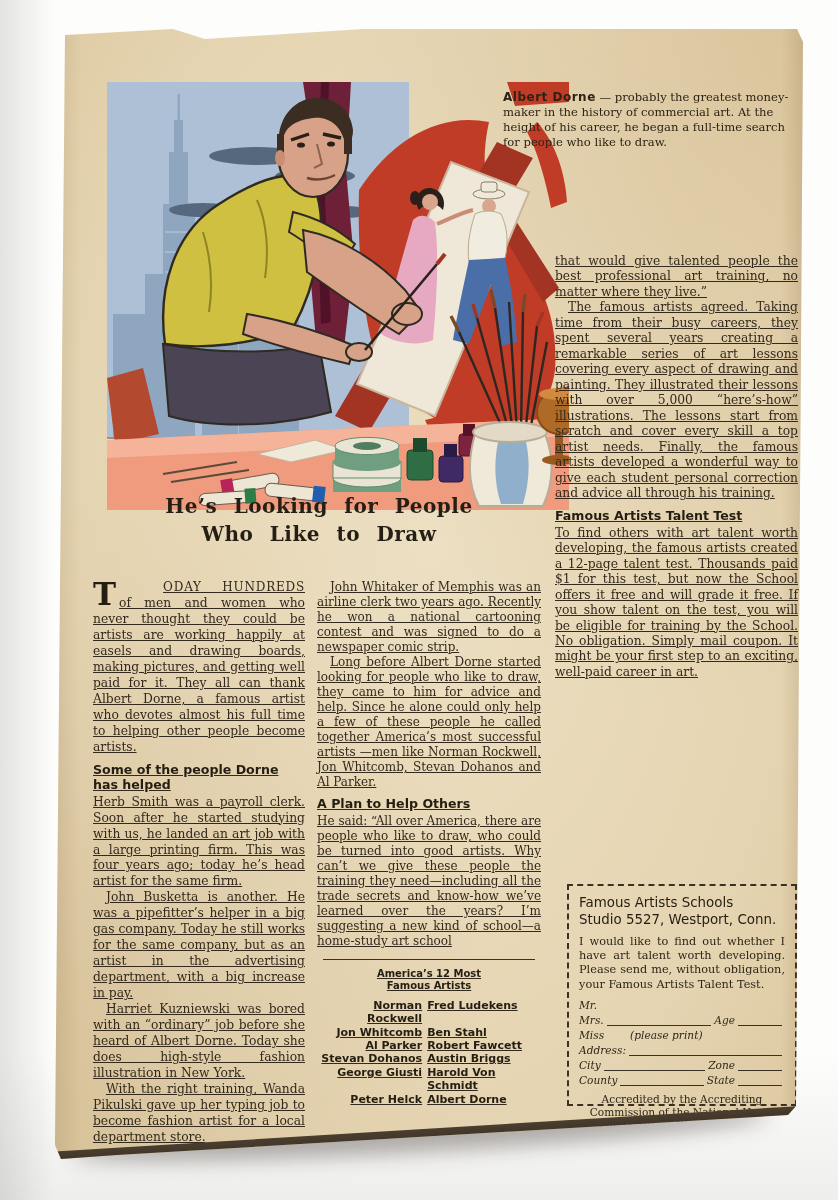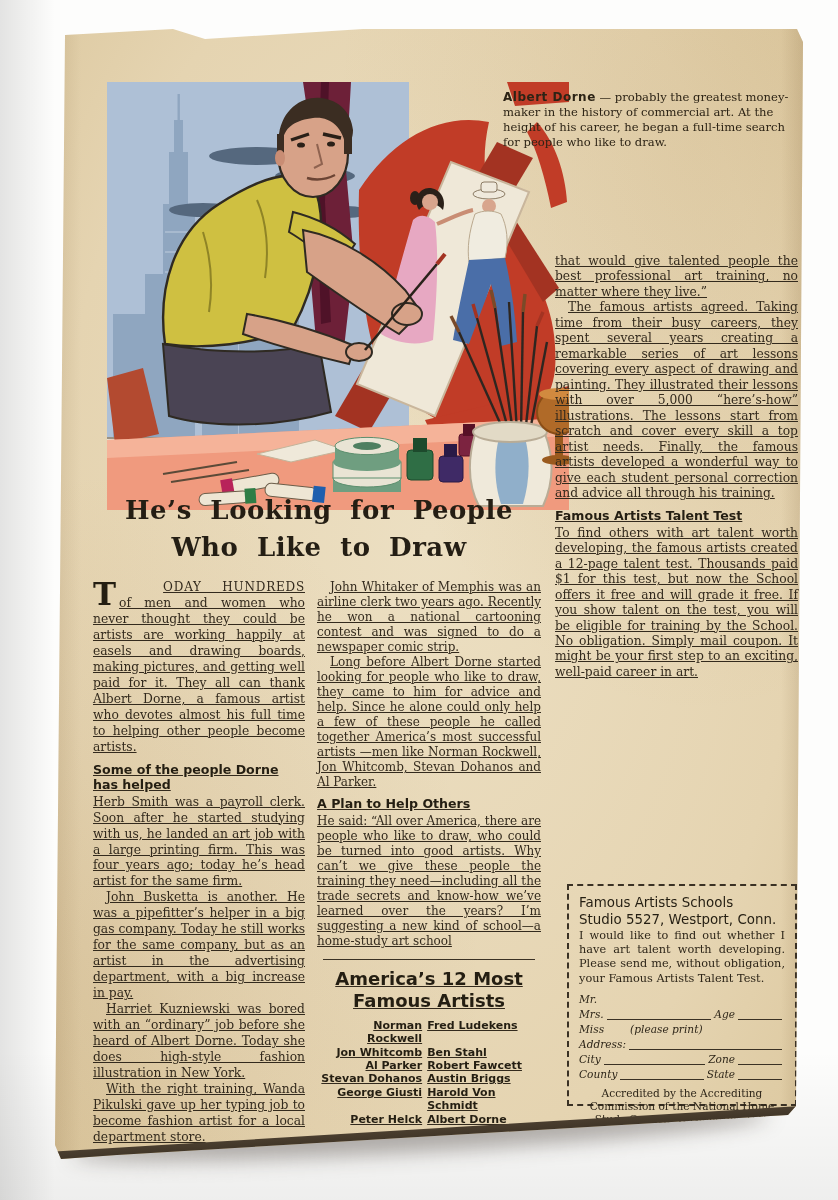--- a/index.html
+++ b/index.html
@@ -35,21 +35,21 @@
   
   .illo{position:absolute;left:52px;top:56px;width:462px;height:428px;overflow:hidden;}
   .caption{
     position:absolute;left:448px;top:64px;width:292px;
     font-size:11.6px;line-height:1.28;color:#2c2315;z-index:5;
   }
   .caption b{font-family:"DejaVu Sans",sans-serif;font-size:12px;letter-spacing:.5px;}
   
   .headline{
     position:absolute;left:0px;top:466px;width:528px;text-align:center;
-    font-family:"DejaVu Serif",serif;font-weight:bold;font-size:26px;
+    font-family:"DejaVu Serif",serif;font-weight:bold;font-size:20px;
     line-height:1.42;color:#241e14;word-spacing:9px;letter-spacing:.5px;
   }
   
   .col{position:absolute;font-size:12.3px;line-height:1.3;text-align:justify;color:#332a1d;text-decoration:underline;}
   .col p{margin:0;text-indent:13px;}
   .col p.noindent{text-indent:0;}
   .col-left{left:38px;top:554px;width:212px;}
   .col-mid{left:262px;top:554px;width:224px;font-size:12px;line-height:1.25;}
   .col-right{left:500px;top:228px;width:243px;line-height:1.26;}
   .subhead{
@@ -58,33 +58,33 @@
   }
   .dropcap{
     float:left;font-size:31px;line-height:25px;font-weight:bold;
     padding:2px 3px 0 0;color:#241e12;
   }
   .lead-caps{font-size:12px;letter-spacing:.8px;margin-left:44px;}
   
   .rule{border:none;border-top:1.6px solid #3a3124;margin:10px 6px 8px 6px;}
   .artists-title{
     text-align:center;font-family:"DejaVu Sans",sans-serif;font-weight:bold;
-    font-size:18px;line-height:1.25;color:#241e12;margin-bottom:6px;
+    font-size:10px;line-height:1.25;color:#241e12;margin-bottom:6px;
   }
   .artists-rows{font-family:"DejaVu Sans",sans-serif;font-weight:bold;font-size:11px;color:#241e12;}
   .artist-row{display:flex;line-height:13.4px;}
   .artist-row .l{width:48%;text-align:right;padding-right:5px;}
   .artist-row .r{width:52%;text-align:left;}
   
   .coupon{
     position:absolute;left:512px;top:858px;width:230px;height:222px;
     border:2.4px dashed #3a3124;padding:8px 10px;box-sizing:border-box;color:#2e2619;
   }
   .coupon-head{font-family:"DejaVu Sans",sans-serif;font-weight:normal;font-size:13.4px;line-height:1.3;color:#241e12;}
-  .coupon-body{font-size:11.3px;line-height:1.26;text-align:justify;margin-top:0;}
+  .coupon-body{font-size:11.3px;line-height:1.26;text-align:justify;margin-top:6px;}
   .frows{margin-top:7px;font-style:italic;font-size:10.6px;}
   .frow{display:flex;align-items:flex-end;margin-top:3px;}
   .fline{flex:1;border-bottom:1px solid #3a3124;height:11px;margin:0 3px;}
   .fline.short{flex:0 0 44px;}
   .pp{margin-left:26px;}
   .accredited{font-size:10.6px;line-height:1.22;text-align:center;margin-top:7px;}
 </style>
 </head>
 <body>
 

